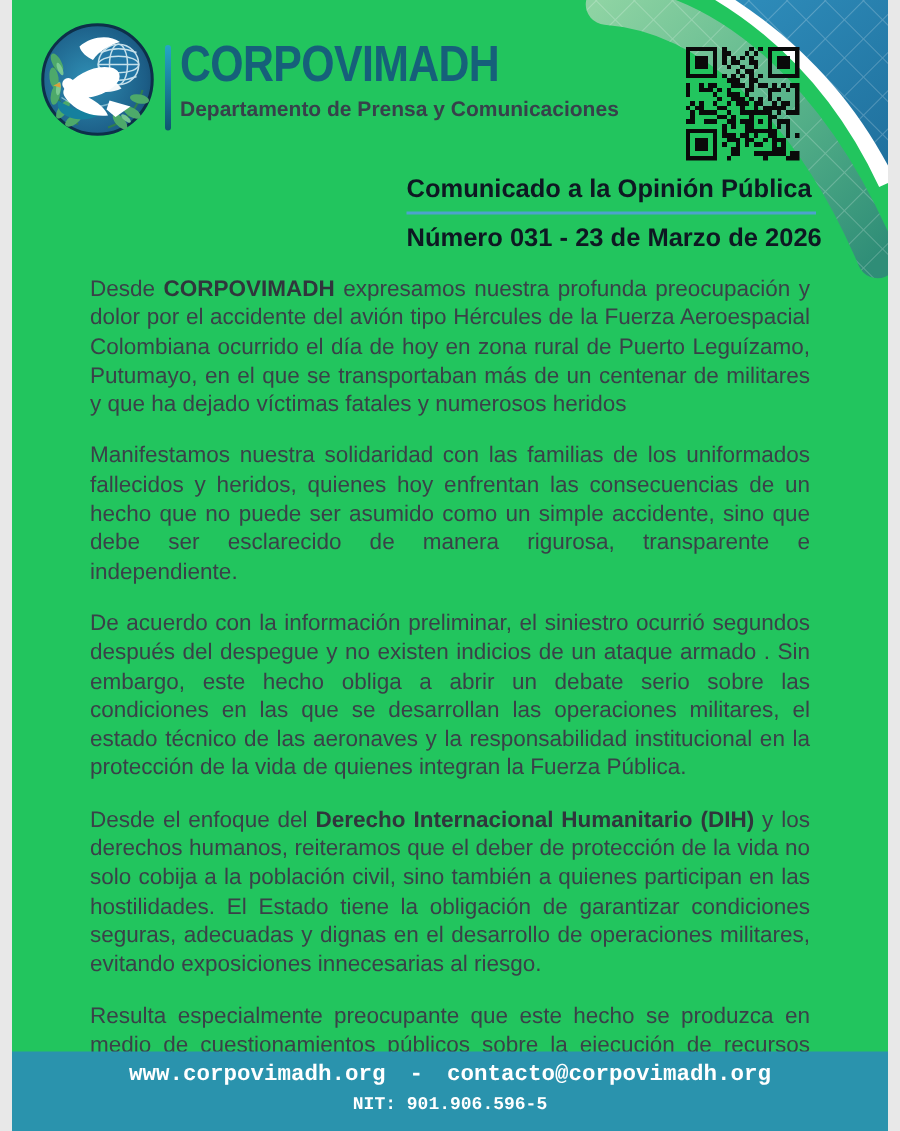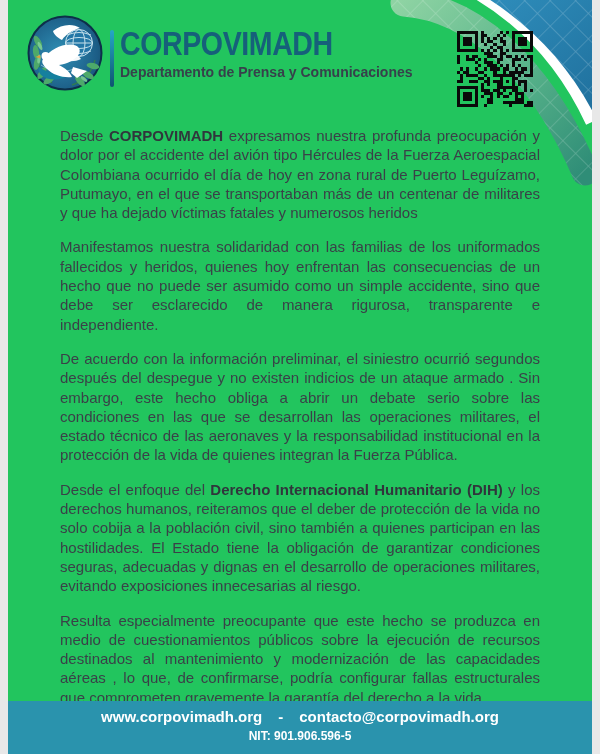--- a/index.html
+++ b/index.html
@@ -38,21 +38,21 @@
   .body-text p{
     margin:0 0 15px 0;
     font-size:15px;line-height:19.3px;color:#3a4148;
     text-align:justify;text-justify:inter-word;
   }
   .body-text b{font-weight:700;color:#30363c;}
   
   .footer{
     position:absolute;left:0;right:0;bottom:0;height:47px;
     background:#2a93ad;color:#ffffff;text-align:center;
-    font-weight:700;padding-top:6px;box-sizing:content-box;
+    font-weight:700;padding-top:6px;box-sizing:content-box;font-family:Liberation Mono, monospace;
   }
   .footer-line1{font-size:15px;line-height:20px;}
   .footer-line1 .sep{display:inline-block;margin:0 16px;}
   .footer-line2{font-size:12px;line-height:19px;}
   a.plain{color:#ffffff;text-decoration:none;cursor:pointer;}
 </style>
 </head>
 <body>
 
 <div class="page">
@@ -435,20 +435,24 @@
           <rect x="5" y="24" width="1" height="1"></rect>
           <rect x="6" y="24" width="1" height="1"></rect>
           <rect x="9" y="24" width="1" height="1"></rect>
           <rect x="17" y="24" width="1" height="1"></rect>
           <rect x="22" y="24" width="1" height="1"></rect>
           <rect x="23" y="24" width="1" height="1"></rect>
           <rect x="24" y="24" width="1" height="1"></rect>
         </svg></div>
   </div>
 
+  <div class="title-block">
+    <div class="title-main">Comunicado a la Opinión Pública</div>
+    <div class="title-number">Número 031 - 23 de Marzo de 2026</div>
+  </div>
 
   <div class="body-text" id="body-host">
       <p><span>Desde </span><b>CORPOVIMADH</b><span> expresamos nuestra profunda preocupación y dolor por el accidente del avión tipo Hércules de la Fuerza Aeroespacial Colombiana ocurrido el día de hoy en zona rural de Puerto Leguízamo, Putumayo, en el que se transportaban más de un centenar de militares y que ha dejado víctimas fatales y numerosos heridos</span></p>
       <p><span>Manifestamos nuestra solidaridad con las familias de los uniformados fallecidos y heridos, quienes hoy enfrentan las consecuencias de un hecho que no puede ser asumido como un simple accidente, sino que debe ser esclarecido de manera rigurosa, transparente e independiente.</span></p>
       <p><span>De acuerdo con la información preliminar, el siniestro ocurrió segundos después del despegue y no existen indicios de un ataque armado . Sin embargo, este hecho obliga a abrir un debate serio sobre las condiciones en las que se desarrollan las operaciones militares, el estado técnico de las aeronaves y la responsabilidad institucional en la protección de la vida de quienes integran la Fuerza Pública.</span></p>
       <p><span>Desde el enfoque del </span><b>Derecho Internacional Humanitario (DIH)</b><span> y los derechos humanos, reiteramos que el deber de protección de la vida no solo cobija a la población civil, sino también a quienes participan en las hostilidades. El Estado tiene la obligación de garantizar condiciones seguras, adecuadas y dignas en el desarrollo de operaciones militares, evitando exposiciones innecesarias al riesgo.</span></p>
       <p><span>Resulta especialmente preocupante que este hecho se produzca en medio de cuestionamientos públicos sobre la ejecución de recursos destinados al mantenimiento y modernización de las capacidades aéreas , lo que, de confirmarse, podría configurar fallas estructurales que comprometen gravemente la garantía del derecho a la vida.</span></p>
     </div>
 
   <div class="footer">

